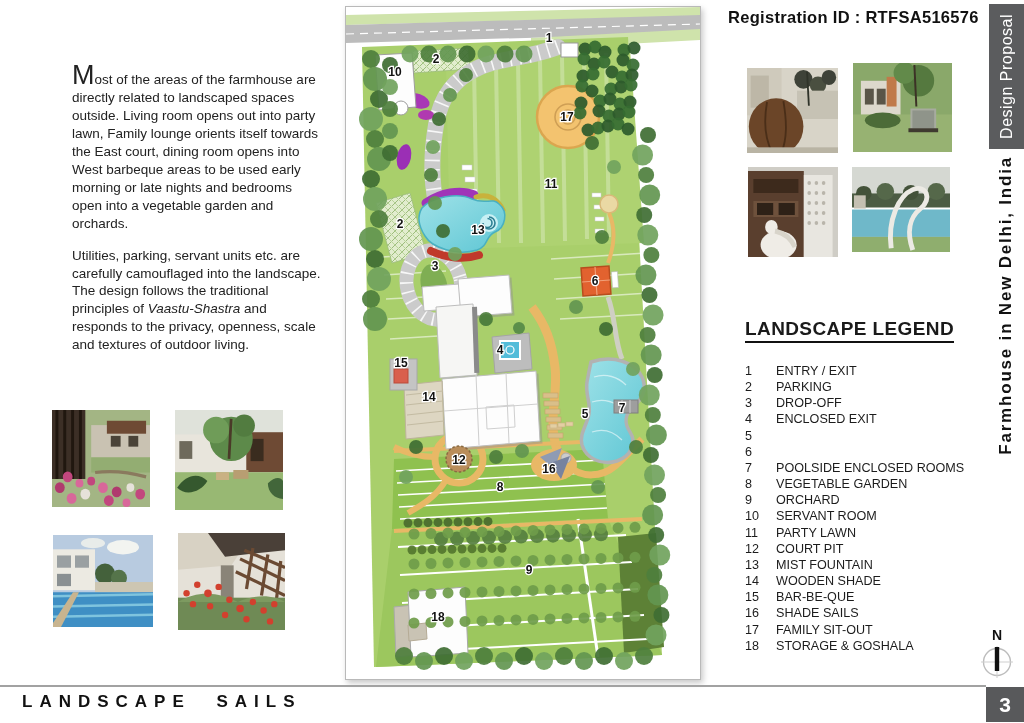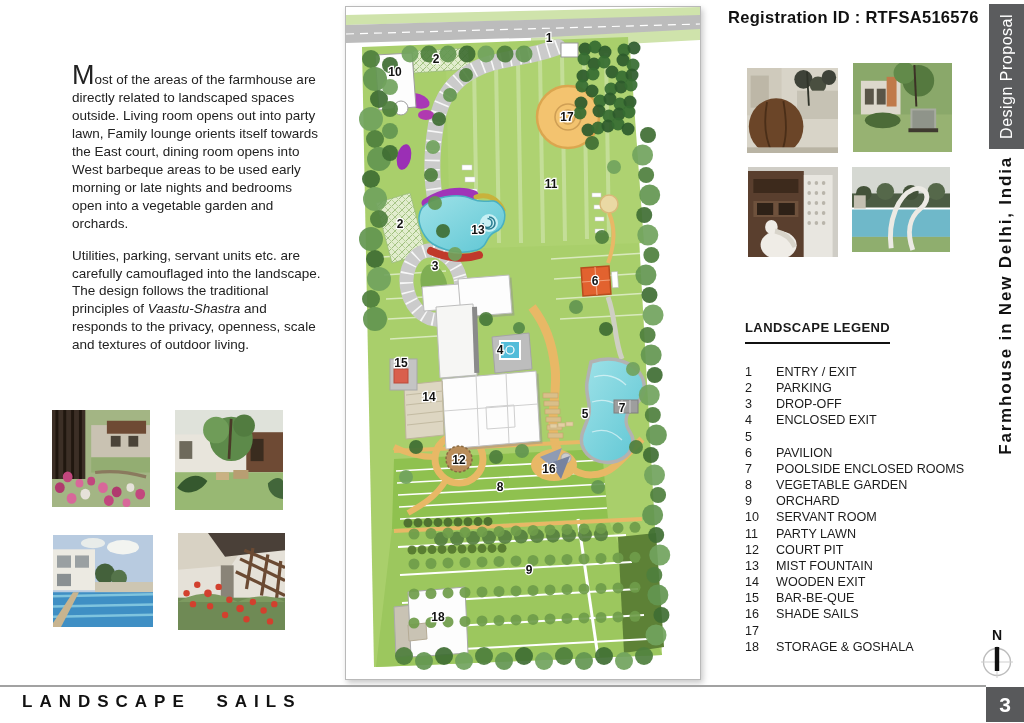--- a/index.html
+++ b/index.html
@@ -20,22 +20,22 @@
   .farm-title span{font-size:17px;font-weight:bold;letter-spacing:1.8px;color:#111;}
 
   
   .intro{position:absolute;left:72px;top:64px;width:252px;font-size:13.5px;line-height:1.33;color:#222;}
   .intro p{margin:0 0 14px 0;}
   .intro p.first::first-letter{font-size:27px;line-height:.85;}
   .italic{font-style:italic;}
 
   
   .legend{position:absolute;left:745px;top:318px;width:250px;}
-  .legend h3{margin:0 0 20px 0;font-size:13px;letter-spacing:.4px;display:inline-block;
-             border-bottom:2px solid #111;padding-bottom:7px;}
+  .legend h3{margin:0 0 20px 0;font-size:19px;letter-spacing:.4px;display:inline-block;
+             border-bottom:2px solid #111;padding-bottom:1px;}
   .legend-row{display:flex;font-size:12.6px;line-height:16.15px;color:#1c1c1c;}
   .legend-row .num{width:31px;flex:none;}
   .legend-row .lbl{flex:1;}
 
   
   .plan-panel{position:absolute;left:345px;top:6px;width:354px;height:672px;background:#fff;
               border:1px solid #b9b9b9;box-shadow:2px 3px 6px rgba(0,0,0,.22);}
   .plan-panel svg{display:block;width:100%;height:100%;}
   .marker{font:bold 12px "Liberation Sans",sans-serif;fill:#111;stroke:#fff;stroke-width:2.6px;
           paint-order:stroke;text-anchor:middle;}
@@ -640,21 +640,20 @@
         </div>
         <div class="legend-row">
           <span class="num">4</span>
           <span class="lbl">ENCLOSED EXIT</span>
         </div>
         <div class="legend-row">
           <span class="num">5</span>
         </div>
         <div class="legend-row">
           <span class="num">6</span>
-          <span class="lbl">PAVILION</span>
         </div>
         <div class="legend-row">
           <span class="num">7</span>
           <span class="lbl">POOLSIDE ENCLOSED ROOMS</span>
         </div>
         <div class="legend-row">
           <span class="num">8</span>
           <span class="lbl">VEGETABLE GARDEN</span>
         </div>
         <div class="legend-row">
@@ -672,32 +671,33 @@
         <div class="legend-row">
           <span class="num">12</span>
           <span class="lbl">COURT PIT</span>
         </div>
         <div class="legend-row">
           <span class="num">13</span>
           <span class="lbl">MIST FOUNTAIN</span>
         </div>
         <div class="legend-row">
           <span class="num">14</span>
-          <span class="lbl">WOODEN EXIT</span>
+          <span class="lbl">WOODEN SHADE</span>
         </div>
         <div class="legend-row">
           <span class="num">15</span>
           <span class="lbl">BAR-BE-QUE</span>
         </div>
         <div class="legend-row">
           <span class="num">16</span>
           <span class="lbl">SHADE SAILS</span>
         </div>
         <div class="legend-row">
           <span class="num">17</span>
+          <span class="lbl">FAMILY SIT-OUT</span>
         </div>
         <div class="legend-row">
           <span class="num">18</span>
           <span class="lbl">STORAGE &amp; GOSHALA</span>
         </div>
       </div>
   </div>
 
   <div class="photo" style="left:52px;top:410px;width:98px;height:97px">
     <svg viewBox="0 0 100 90" preserveAspectRatio="none">

